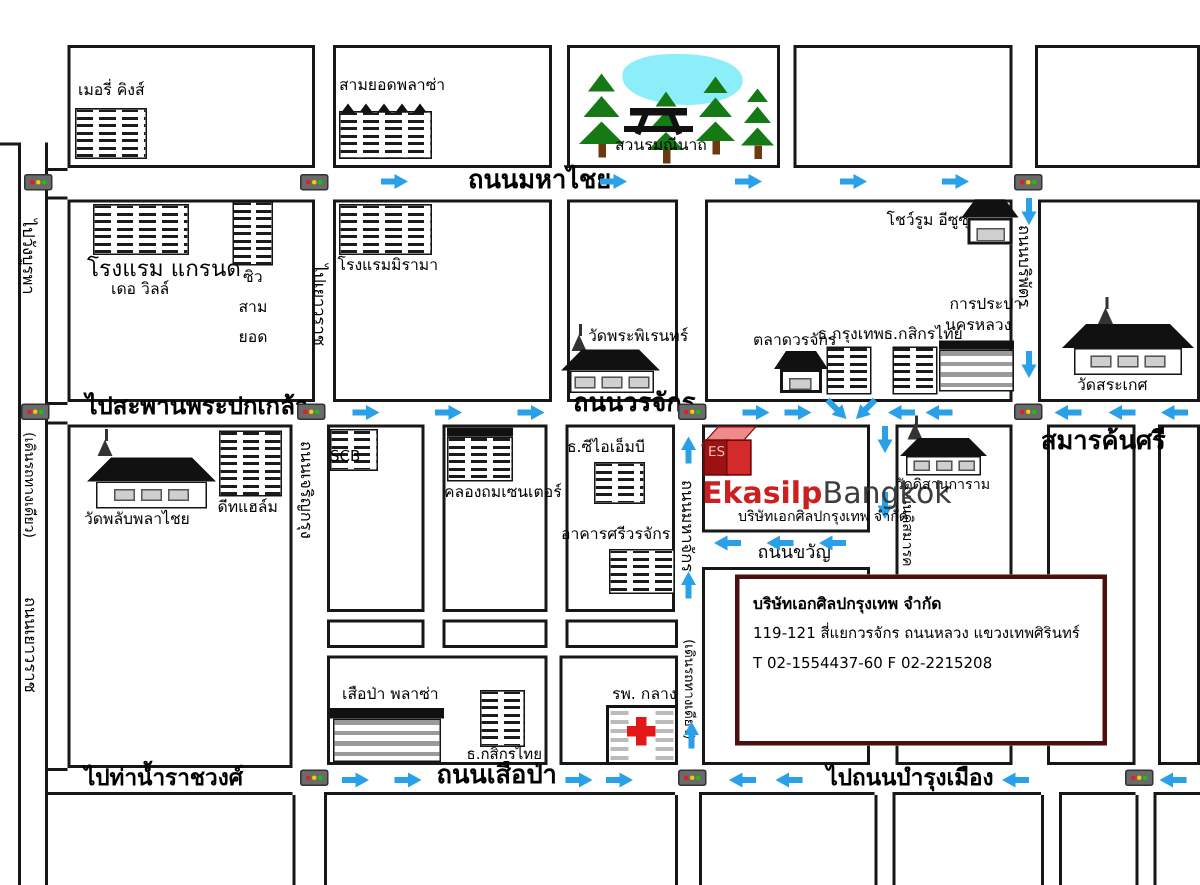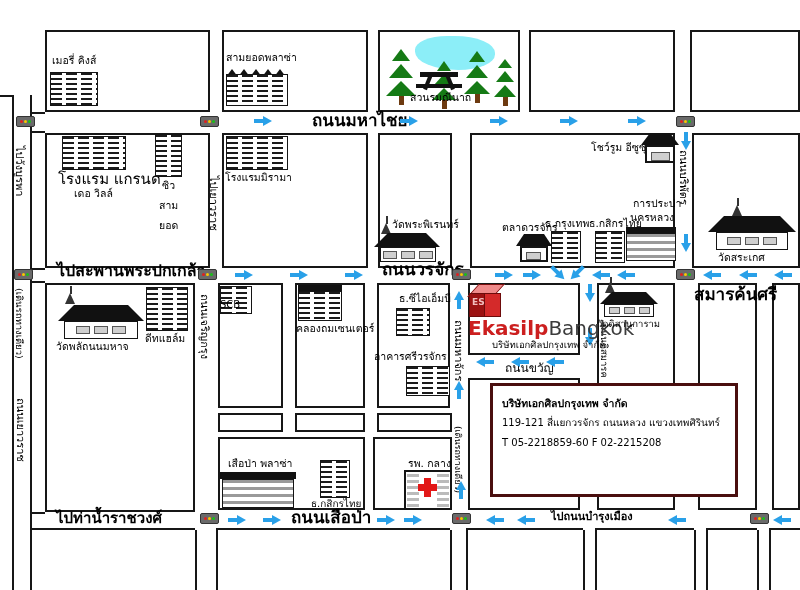--- a/index.html
+++ b/index.html
@@ -39,21 +39,21 @@
   .trunk{margin:0 auto;width:5px;height:9px;background:#6d3a10;}
   .pond{position:absolute;background:#8ceef8;border-radius:48% 60% 55% 65%;}
   .gable{width:0;border-left:6px solid transparent;border-right:6px solid transparent;
          border-bottom:8px solid #111;display:inline-block;}
   .box{position:absolute;border:2px solid #141414;background:#fff;box-sizing:border-box;}
   .slab{position:absolute;background:#cfcfcf;border:1px solid #555;}
   .cube{position:absolute;width:34px;height:36px;}
   .cube .top{position:absolute;left:4px;top:0;width:24px;height:11px;background:#ef8a8a;transform:skewX(-42deg);border:1px solid #7a0d0d;}
   .cube .lf{position:absolute;left:0;top:9px;width:15px;height:22px;background:#9c1212;border:1px solid #6d0b0b;}
   .cube .rt{position:absolute;left:15px;top:9px;width:15px;height:22px;background:#d42a2a;border:1px solid #6d0b0b;}
-  .cube .es{position:absolute;left:3px;top:13px;color:#f2bdbd;font-size:9px;font-weight:bold;}
+  .cube .es{position:absolute;left:3px;top:13px;color:#f2bdbd;font-size:9px;font-weight:normal;}
   .addr{position:absolute;left:490px;top:383px;width:248px;height:114px;background:#fff;
         border:3px solid #4a0f0f;box-sizing:border-box;padding:7px 9px;z-index:5;}
   .addr div{font-size:10px;line-height:1.95;white-space:nowrap;}
   .brand{position:absolute;font-size:20px;letter-spacing:0;}
   .brand .p1{color:#cc1f1f;font-weight:bold;} .brand .p2{color:#3c3c3c;}
 </style>
 </head>
 <body>
 
 <div class="map">
@@ -112,21 +112,21 @@
   <div class="vline" style="left:694px;top:530px;height:60px"></div>
   <div class="vline" style="left:706px;top:530px;height:60px"></div>
   <div class="vline" style="left:757px;top:530px;height:60px"></div>
   <div class="vline" style="left:769px;top:530px;height:60px"></div>
 
   <div class="lbl b" style="left:312px;top:112px;font-size:17px">ถนนมหาไชย</div>
   <div class="lbl b" style="left:382px;top:261px;font-size:17px">ถนนวรจักร</div>
   <div class="lbl b" style="left:57px;top:263px;font-size:16px">ไปสะพานพระปกเกล้า</div>
   <div class="lbl b" style="left:291px;top:509px;font-size:17px">ถนนเสือป่า</div>
   <div class="lbl b" style="left:56px;top:511px;font-size:15px">ไปท่าน้ำราชวงศ์</div>
-  <div class="lbl b" style="left:551px;top:511px;font-size:11px">ไปถนนบำรุงเมือง</div>
+  <div class="lbl b" style="left:551px;top:511px;font-size:15px">ไปถนนบำรุงเมือง</div>
   <div class="lbl b" style="left:694px;top:286px;font-size:17px">สมารค้นศรี</div>
   <div class="lbl" style="left:505px;top:362px;font-size:12px">ถนนขวัญ</div>
 
   <div class="lbl vt" style="left:13px;top:146px;font-size:11px">ไปวังบูรพา</div>
   <div class="lbl vt" style="left:14px;top:288px;font-size:9.5px">(เดินรถทางเดียว)</div>
   <div class="lbl vt" style="left:14px;top:398px;font-size:11px">ถนนเยาวราช</div>
   <div class="lbl vt" style="left:207px;top:176px;font-size:11px">ไปเยาวราช</div>
   <div class="lbl vt" style="left:198px;top:294px;font-size:11px">ถนนเจริญกรุง</div>
   <div class="lbl vt" style="left:452px;top:320px;font-size:11px">ถนนมหาจักร</div>
   <div class="lbl vt" style="left:453px;top:426px;font-size:9px">(เดินรถทางเดียว)</div>
@@ -324,35 +324,35 @@
   <div>
     <div class="mast" style="left:70px;top:286px"></div>
     <div class="chedi" style="left:65px;top:293px"></div>
     <div class="roof" style="left:58px;top:305px;width:54px;border-bottom-width:16px;border-left-width:16px;border-right-width:16px"></div>
     <div class="tbase" style="left:64px;top:321px;width:74px;height:18px">
         <span class="win"></span>
         <span class="win"></span>
         <span class="win"></span>
       </div>
   </div>
-  <div class="lbl" style="left:56px;top:341px;font-size:10.5px">วัดพลัถนนมหาจ</div>
+  <div class="lbl" style="left:56px;top:341px;font-size:10.5px">วัดพลับพลาไชย</div>
 
   <div class="stripes" style="left:146px;top:287px;width:42px;height:44px"></div>
   <div class="lbl" style="left:145px;top:333px;font-size:10.5px">ดีทแฮล์ม</div>
 
   <div class="stripes" style="left:220px;top:286px;width:32px;height:28px"></div>
   <div class="lbl" style="left:220px;top:300px;font-size:10px">SCB</div>
 
   <div>
     <div style="position:absolute;left:298px;top:285px;width:44px;height:6px;background:#111"></div>
     <div class="stripes" style="left:298px;top:291px;width:44px;height:30px"></div>
   </div>
   <div class="lbl" style="left:296px;top:323px;font-size:10.5px">คลองถมเซนเตอร์</div>
 
-  <div class="lbl" style="left:399px;top:293px;font-size:10.5px">ธ.ซีไอเอ็มบี</div>
+  <div class="lbl" style="left:378px;top:293px;font-size:10.5px">ธ.ซีไอเอ็มบี</div>
   <div class="stripes" style="left:396px;top:308px;width:34px;height:28px"></div>
 
   <div class="lbl" style="left:374px;top:351px;font-size:10.5px">อาคารศรีวรจักร</div>
   <div class="stripes" style="left:406px;top:366px;width:44px;height:30px"></div>
 
   <div class="cube" style="left:469px;top:284px">
     <div class="top"></div>
       <div class="lf"></div>
       <div class="rt"></div>
     <div class="es">ES</div>
@@ -387,16 +387,16 @@
     <div style="position:absolute;left:437px;top:474px;width:12px;height:33px;background:repeating-linear-gradient(180deg,#bbb 0 3px,#fff 3px 6px)"></div>
     <div>
       <div style="position:absolute;left:424px;top:478px;width:7px;height:19px;background:#e21818"></div>
       <div style="position:absolute;left:418px;top:484px;width:19px;height:7px;background:#e21818"></div>
     </div>
   </div>
 
   <div class="addr">
     <div class="b" style="font-size:10.5px">บริษัทเอกศิลปกรุงเทพ จำกัด</div>
     <div>119-121 สี่แยกวรจักร ถนนหลวง  แขวงเทพศิรินทร์</div>
-    <div>T 05-2218859-60   F 02-2215208</div>
+    <div>T 02-1554437-60   F 02-2215208</div>
   </div>
 
 </div>
 
 </body></html>

